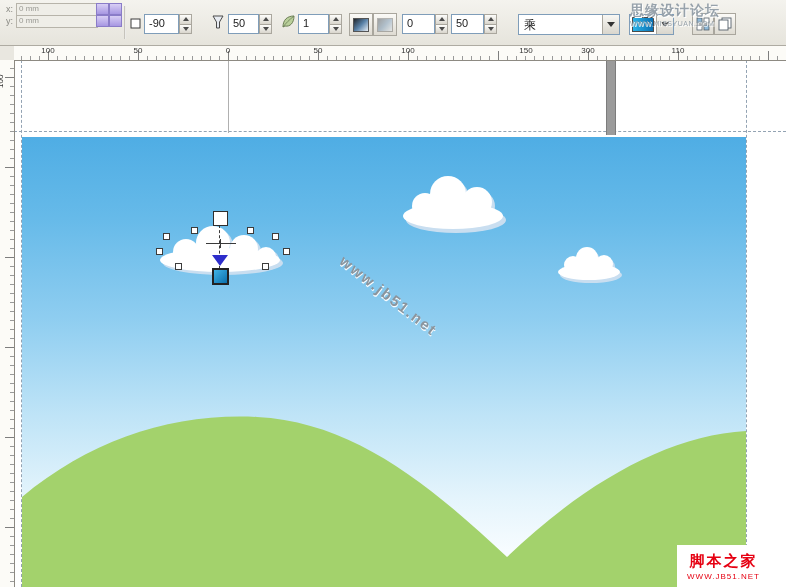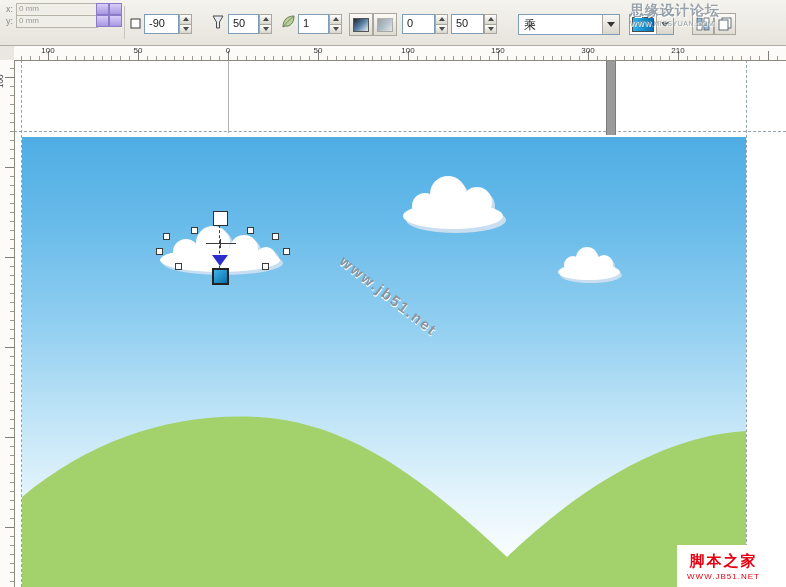--- a/index.html
+++ b/index.html
@@ -208,23 +208,23 @@
   </div>
 
   <div class="corner"></div>
 
   <div class="h-ruler">
     <span class="hlab" style="left:24px">100</span>
     <span class="hlab" style="left:114px">50</span>
     <span class="hlab" style="left:204px">0</span>
     <span class="hlab" style="left:294px">50</span>
     <span class="hlab" style="left:384px">100</span>
-    <span class="hlab" style="left:474px">150</span>
+    <span class="hlab" style="left:502px">150</span>
     <span class="hlab" style="left:564px">300</span>
-    <span class="hlab" style="left:654px">210</span>
+    <span class="hlab" style="left:654px">110</span>
   </div>
 
   <div class="v-ruler">
     <span class="vlab">100</span>
   </div>
 
   <div class="page">
     <svg class="hills" width="724" height="450" viewBox="0 0 724 450">
       <path d="M0,450 L0,360 C70,302 150,276 235,280 C330,285 405,345 485,420 C560,348 645,298 724,294 L724,450 Z" fill="#a3d26c"></path>
     </svg>

